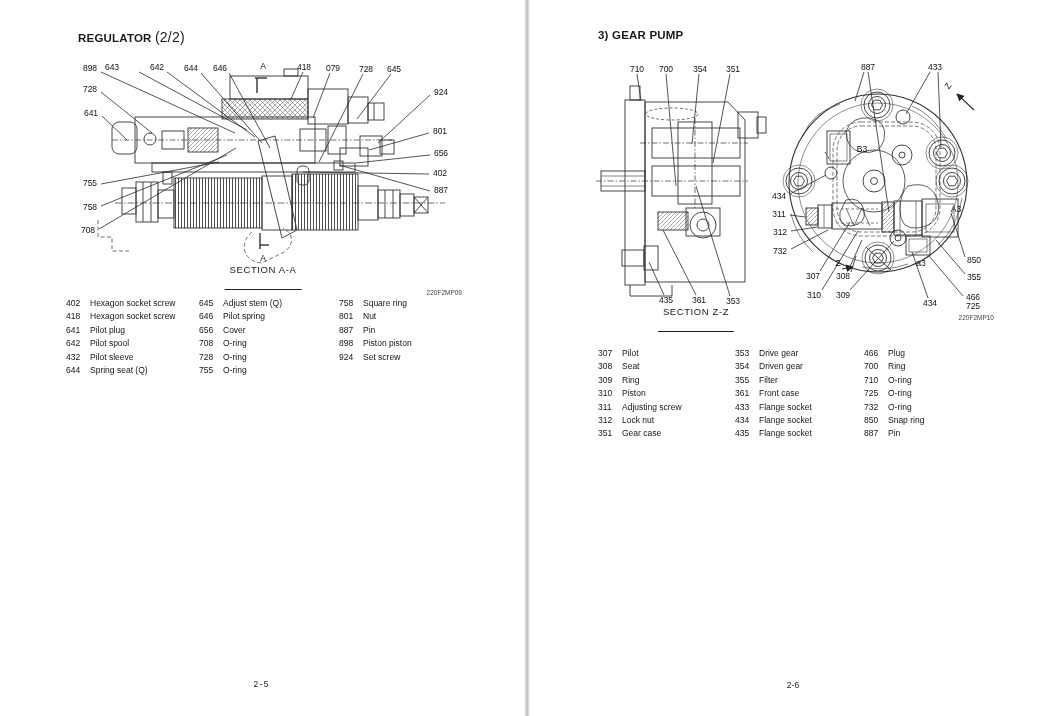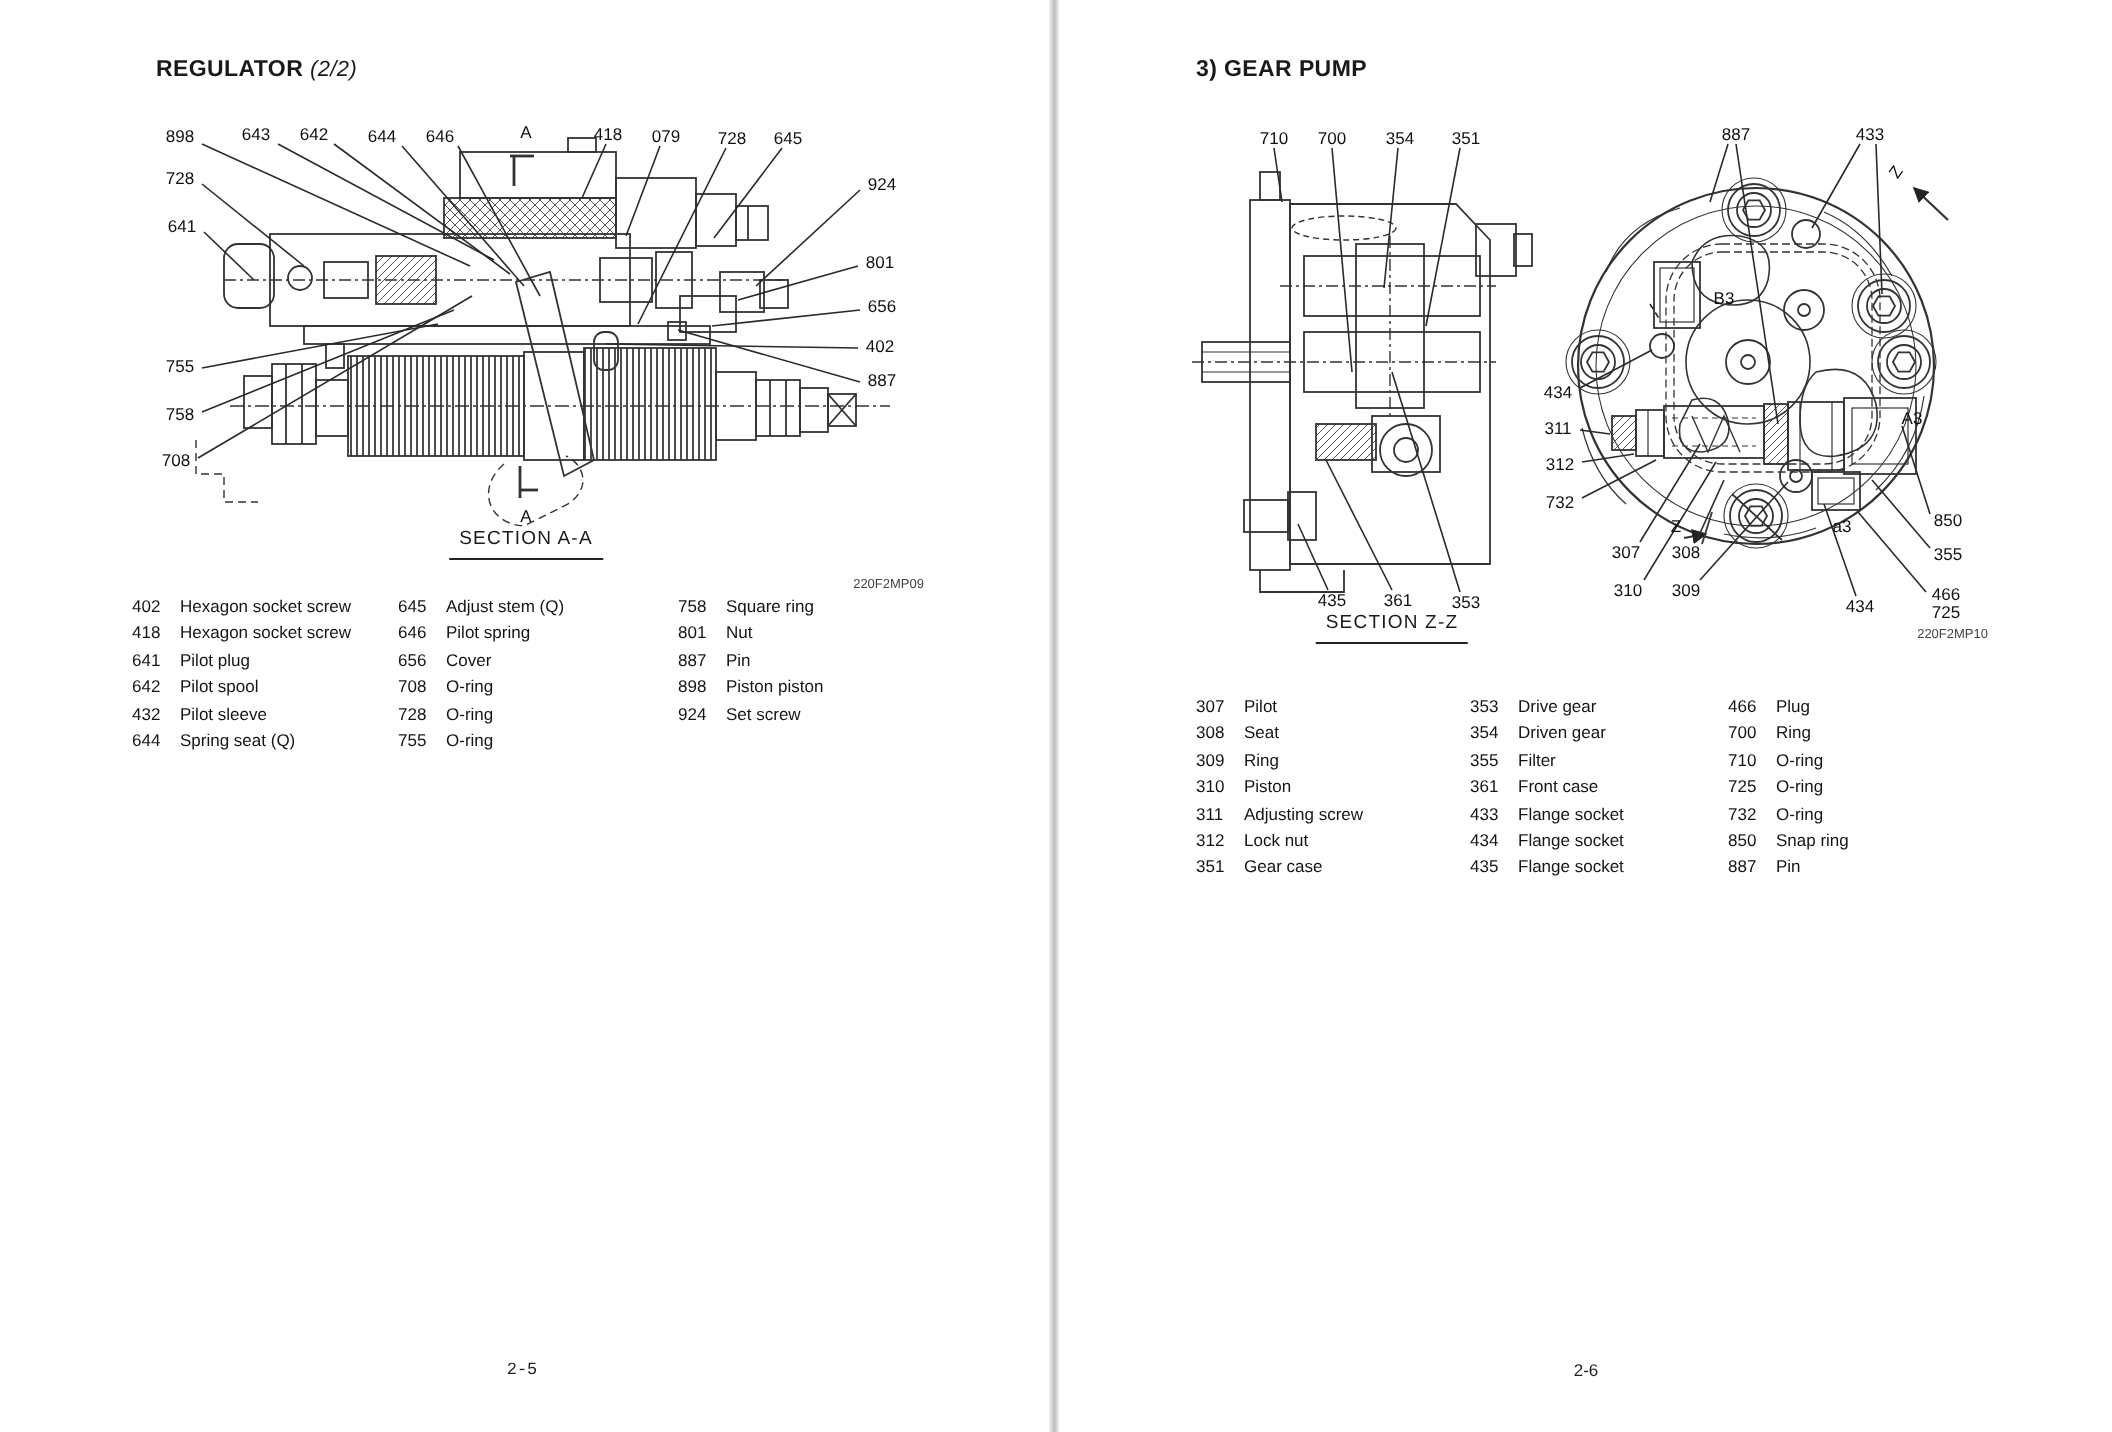--- a/index.html
+++ b/index.html
@@ -2,23 +2,23 @@
 <html><head>
 <meta charset="utf-8">
 <style>
   html,body{margin:0;padding:0;background:#ffffff;}
   #canvas{position:relative;width:1056px;height:716px;background:#ffffff;overflow:hidden;
           font-family:"Liberation Sans",sans-serif;color:#1a1a1a;}
   #spine{position:absolute;left:524px;top:0;width:6px;height:716px;
          background:linear-gradient(90deg,#ffffff 0%,#c3c3c3 45%,#c3c3c3 60%,#ffffff 100%);}
   svg#art{position:absolute;left:0;top:0;}
   .page-title{position:absolute;font-size:11.5px;font-weight:bold;letter-spacing:0.2px;white-space:nowrap;}
-  .title-suffix{font-weight:normal;font-size:11px;font-style:italic;}
+  .title-suffix{font-weight:normal;font-size:14px;}
   .section-label{position:absolute;transform:translateX(-50%);font-size:9.5px;letter-spacing:0.6px;
-                 border-bottom:1.5px solid #222;padding:0 5px 4px 5px;white-space:nowrap;}
+                 border-bottom:1.5px solid #222;padding:0 5px 14px 5px;white-space:nowrap;}
   .fig-code{position:absolute;font-size:6.5px;color:#444;text-align:right;white-space:nowrap;}
   .page-number{position:absolute;transform:translateX(-50%);font-size:8.5px;color:#222;}
   .callout-layer{position:absolute;left:0;top:0;width:1056px;height:716px;pointer-events:none;}
   .callout{position:absolute;font-size:8.5px;color:#111;transform:translate(-50%,-50%);
            white-space:nowrap;line-height:1;}
   .parts{position:absolute;display:flex;font-size:8.5px;line-height:13.4px;color:#151515;}
   .prow{display:flex;}
   .pno{width:24px;flex:none;}
   #parts-left .pcol:nth-child(1){width:133px;}
   #parts-left .pcol:nth-child(2){width:140px;}
@@ -424,21 +424,21 @@
         <div class="prow">
           <span class="pno">887</span>
           <span class="pnm">Pin</span>
         </div>
       </div>
     </div>
   <div class="page-number" style="left:793px;top:680px;text-align:right;">2-6</div>
 
   <div class="callout-layer">
       <span class="callout" style="left: 90px; top: 68px;">898</span>
-      <span class="callout" style="left: 128px; top: 67px;">643</span>
+      <span class="callout" style="left: 112px; top: 67px;">643</span>
       <span class="callout" style="left: 157px; top: 67px;">642</span>
       <span class="callout" style="left: 191px; top: 68px;">644</span>
       <span class="callout" style="left: 220px; top: 68px;">646</span>
       <span class="callout" style="left: 263px; top: 66px;">A</span>
       <span class="callout" style="left: 304px; top: 67px;">418</span>
       <span class="callout" style="left: 333px; top: 68px;">079</span>
       <span class="callout" style="left: 366px; top: 69px;">728</span>
       <span class="callout" style="left: 394px; top: 69px;">645</span>
       <span class="callout" style="left: 441px; top: 92px;">924</span>
       <span class="callout" style="left: 440px; top: 131px;">801</span>

